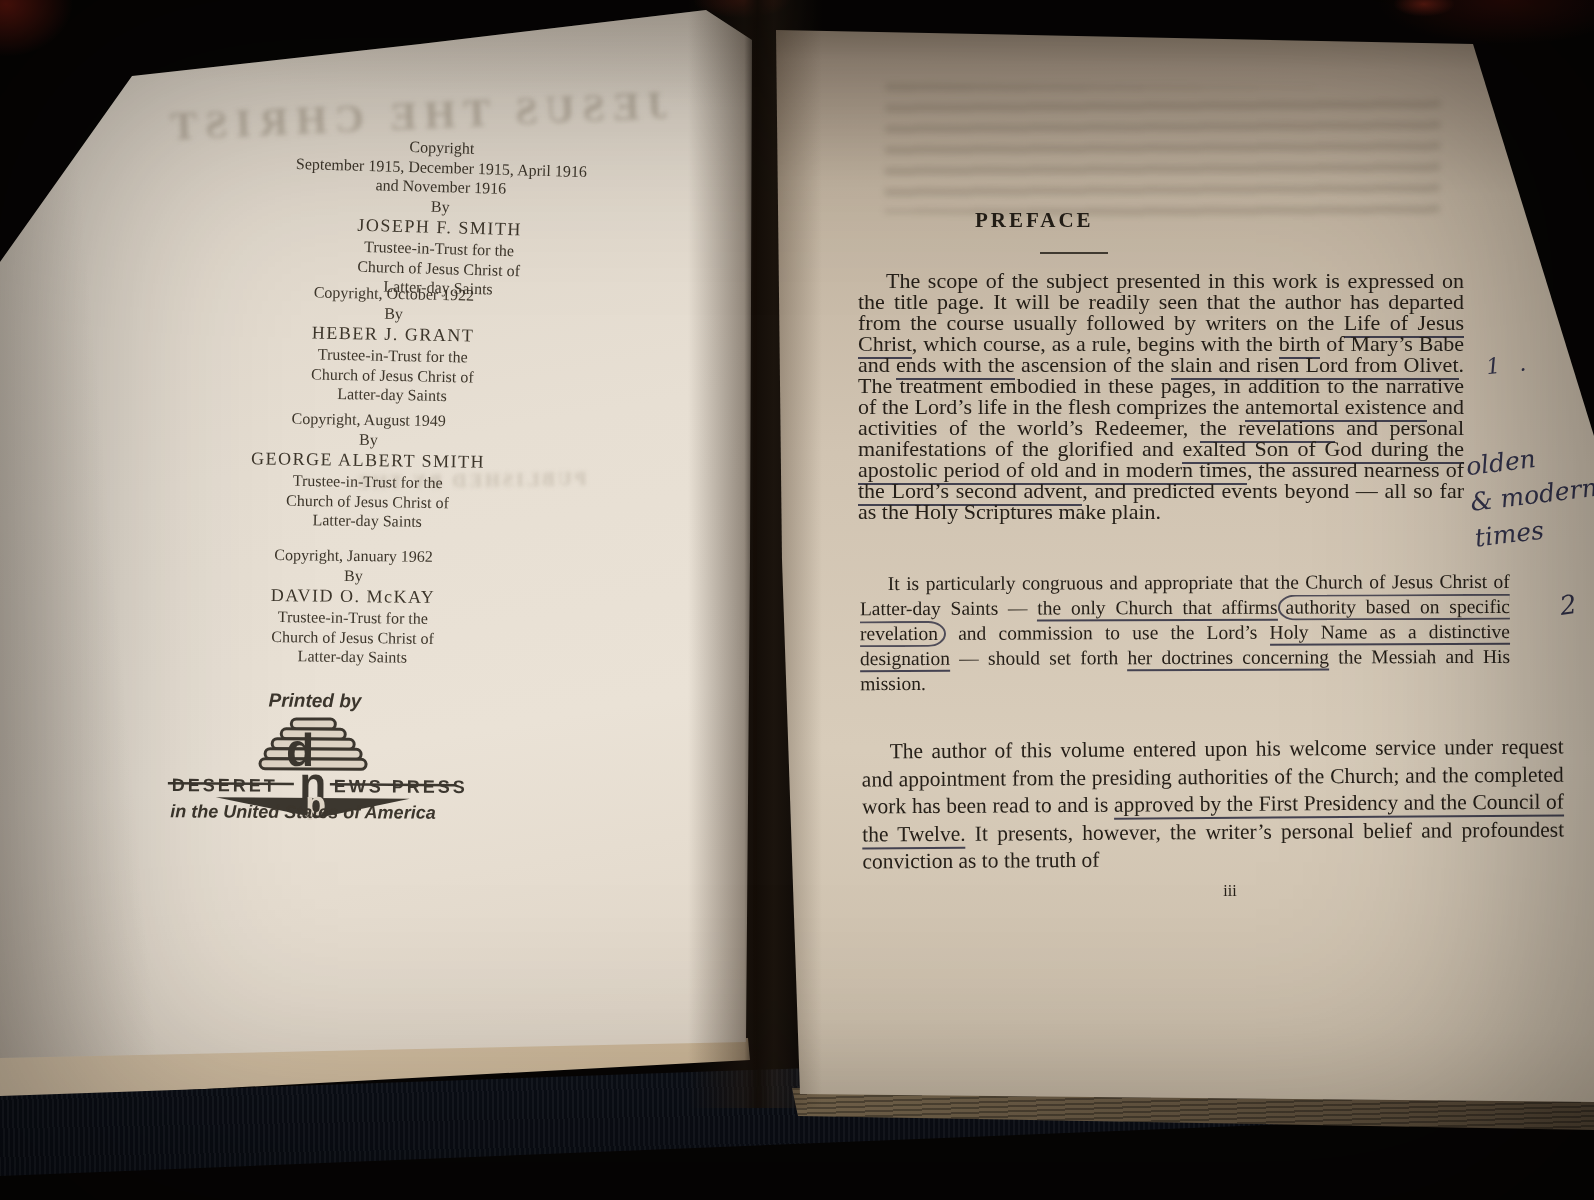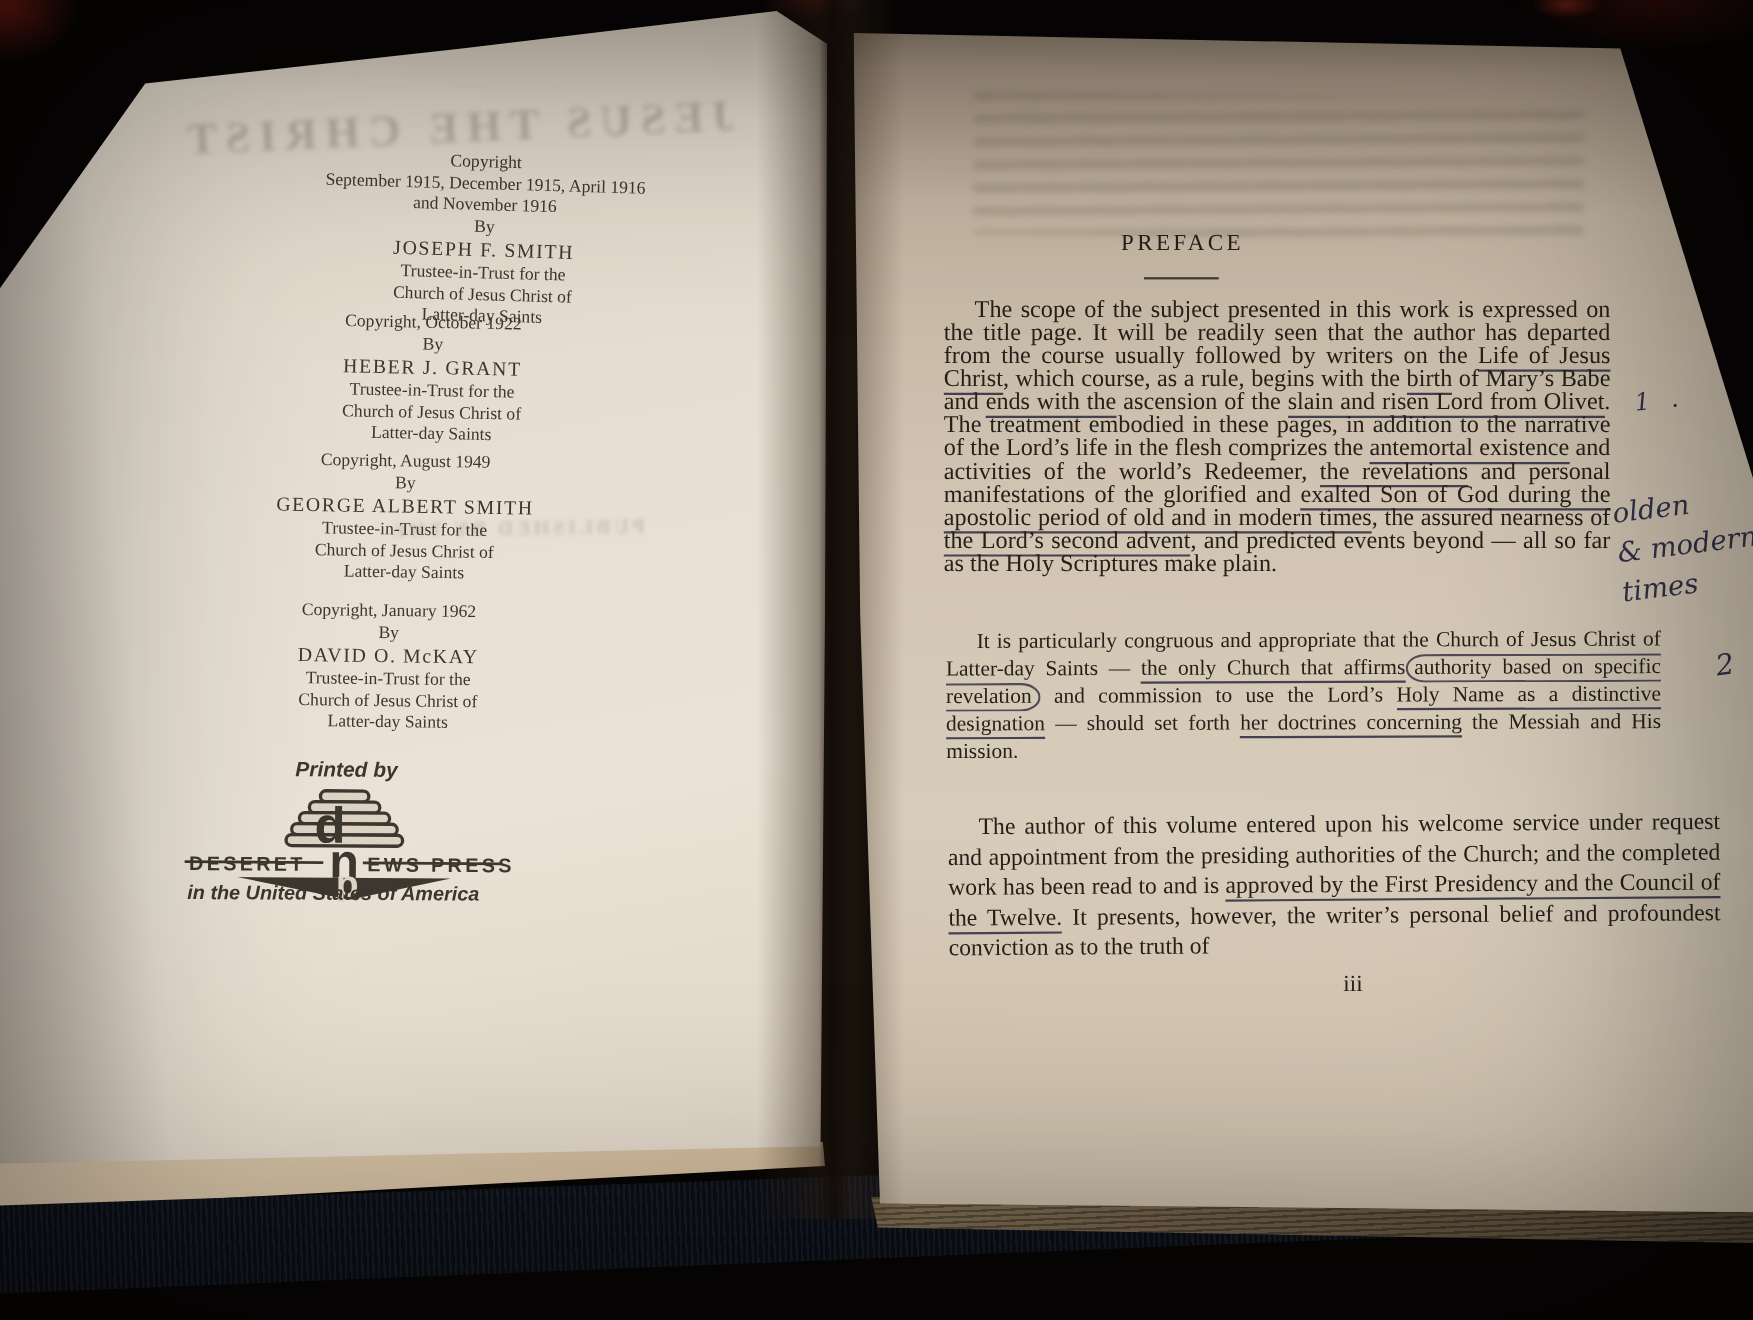--- a/index.html
+++ b/index.html
@@ -64,29 +64,29 @@
     font-family:"Liberation Sans",sans-serif;font-style:italic;font-weight:bold;
     font-size:19px;color:#3c362d;transform:rotate(.5deg);}
   .printer-logo{left:158px;top:714px;width:310px;transform:rotate(.4deg);}
   .printed-in{left:148px;top:802px;width:310px;text-align:center;
     font-family:"Liberation Sans",sans-serif;font-style:italic;font-weight:bold;
     font-size:18px;color:#3c362d;transform:rotate(.3deg);}
   
   .ghost-lines{left:885px;top:86px;width:555px;height:130px;opacity:.55;filter:blur(3px);
     transform:rotate(.6deg);
     background:repeating-linear-gradient(179deg,rgba(100,88,72,.42) 0 8px,rgba(100,88,72,0) 8px 21px);}
-  .preface-h{left:975px;top:208px;width:200px;text-align:center;font-size:21px;
-    font-weight:normal;letter-spacing:3px;color:#231e17;}
+  .preface-h{left:975px;top:208px;width:200px;font-size:21px;
+    font-weight:bold;letter-spacing:3px;color:#231e17;}
   .preface-rule{left:1040px;top:252px;width:68px;height:2px;background:rgba(40,35,28,.85);}
   .para{color:#262019;text-align:justify;}
   .para p{margin:0;text-indent:28px;}
   .p1{left:858px;top:270px;width:606px;font-size:22px;line-height:21px;}
   .p2{left:860px;top:570px;width:650px;font-size:19.5px;line-height:25px;transform:rotate(-.2deg);}
   .p3{left:862px;top:736px;width:702px;font-size:21.5px;line-height:27.5px;transform:rotate(-.4deg);}
-  .folio{left:1180px;top:882px;width:100px;text-align:center;font-size:21px;color:#262019;}
+  .folio{left:1180px;top:882px;width:100px;text-align:center;font-size:16px;color:#262019;}
   .hu{border-bottom:2px solid rgba(42,42,62,.85);padding-bottom:1px;}
   .hc{border:2px solid rgba(42,42,62,.78);border-radius:18px/13px;padding:0 6px 1px 6px;}
   .handwriting{font-style:italic;color:#32324a;font-family:"DejaVu Serif",serif;}
   .note-1{left:1486px;top:352px;font-size:22px;transform:rotate(-6deg);letter-spacing:6px;}
   .margin-note{left:1470px;top:440px;width:150px;transform:rotate(-7deg);font-size:25px;line-height:36px;}
   .note-2{left:1560px;top:590px;font-size:26px;transform:rotate(-8deg);}
 </style>
 </head>
 <body>
 

